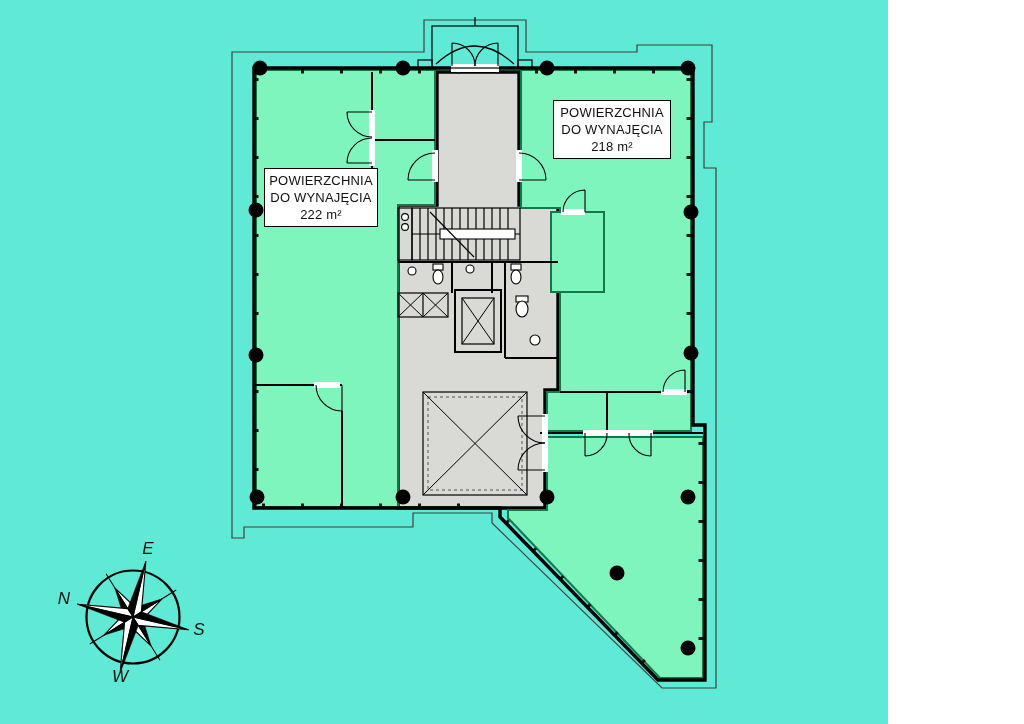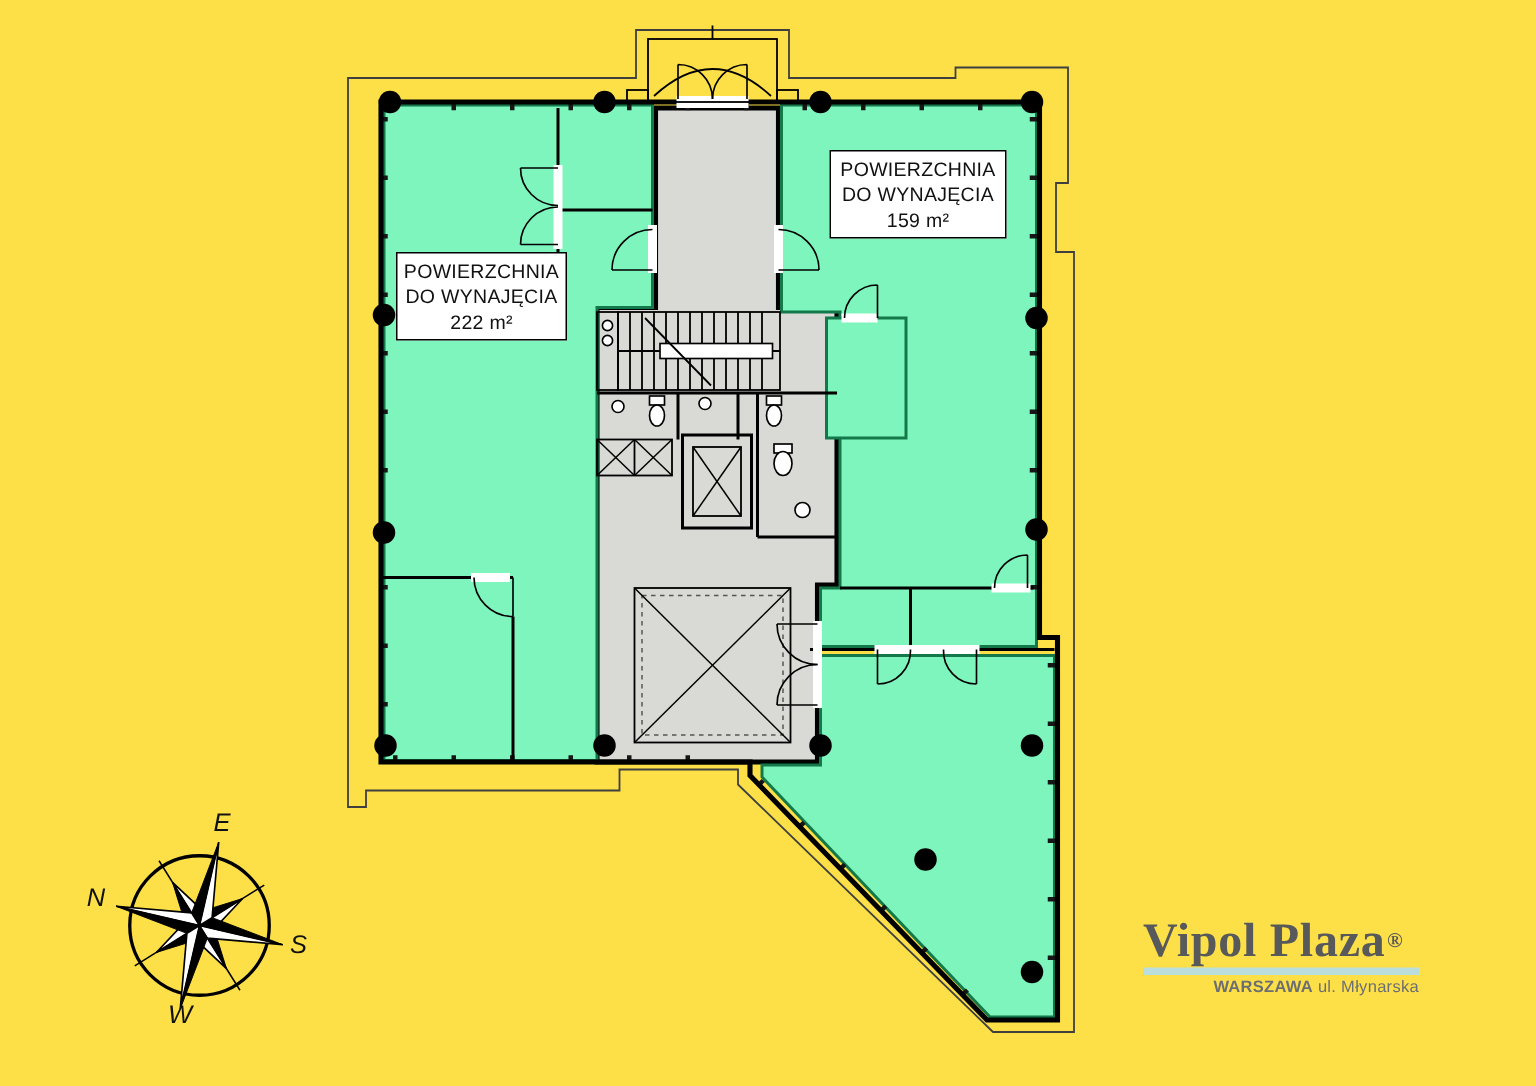--- a/index.html
+++ b/index.html
@@ -1,21 +1,21 @@
 <!DOCTYPE html>
 <html style="--plan-green: #7ef5bc; --plan-green-dark: #13794a; --core-gray: #d9d9d5; --wall-black: #000000; --outline-gray: #3f3f3f; --logo-text: #58595b; --logo-underline: #b9dedb; --logo-subtext: #6d6e71;"><head>
 <meta charset="utf-8">
 <style>
   :root{
     --plan-green:#7ef5bc; --plan-green-dark:#13794a; --core-gray:#d9d9d5;
     --wall-black:#000000; --outline-gray:#3f3f3f; --logo-text:#58595b;
     --logo-underline:#b9dedb; --logo-subtext:#6d6e71;
   }
   html,body{margin:0;padding:0;background:#fff;}
-  #page{position:relative;width:1024px;height:724px;background:#fde047;overflow:hidden;
+  #page{position:relative;width:888px;height:724px;background:#5eead4;overflow:hidden;
         font-family:"Liberation Sans",sans-serif;}
   svg{position:absolute;left:0;top:0;}
   .offset-line{fill:none;stroke:var(--outline-gray);stroke-width:1.2;}
   .green-area{fill:var(--plan-green);stroke:var(--plan-green-dark);stroke-width:2;}
   .core{fill:var(--core-gray);stroke:var(--wall-black);stroke-width:3.4;}
   .plan-wall{fill:none;stroke:var(--wall-black);stroke-width:3.4;}
   .partition{fill:none;stroke:var(--wall-black);stroke-width:2;}
   .thin{fill:none;stroke:#000;stroke-width:1.2;}
   .door{fill:none;stroke:#000;stroke-width:1.1;}
   .gap{fill:#ffffff;stroke:none;}
@@ -215,36 +215,28 @@
       <polygon class="rose-black" points="57,0 7,-7 0,0"></polygon>
       <polygon class="rose-white" points="-57,0 -7,-7 0,0"></polygon>
       <polygon class="rose-black" points="-57,0 -7,7 0,0"></polygon>
     </g>
   </g>
 </svg>
 
 <div class="area-label" style="left:553px;top:100px;width:108px;">
   <span>POWIERZCHNIA</span><br>
   <span>DO WYNAJĘCIA</span><br>
-  <span>159 m²</span>
+  <span>218 m²</span>
 </div>
 
 <div class="area-label" style="left:264px;top:168px;width:104px;">
   <span>POWIERZCHNIA</span><br>
   <span>DO WYNAJĘCIA</span><br>
   <span>222 m²</span>
 </div>
 
 <div class="compass-letter" style="left:148px;top:549px;">E</div>
 <div class="compass-letter" style="left:64px;top:599px;">N</div>
 <div class="compass-letter" style="left:199px;top:630px;">S</div>
 <div class="compass-letter" style="left:120px;top:677px;">W</div>
 
-<div id="logo">
-  <span class="name">Vipol Plaza</span><span class="reg">®</span>
-  <div class="rule"></div>
-  <div class="sub">
-    <b>WARSZAWA</b>
-    <span>ul. Młynarska</span>
-  </div>
+
 </div>
 
-</div>
-
 </body></html>

